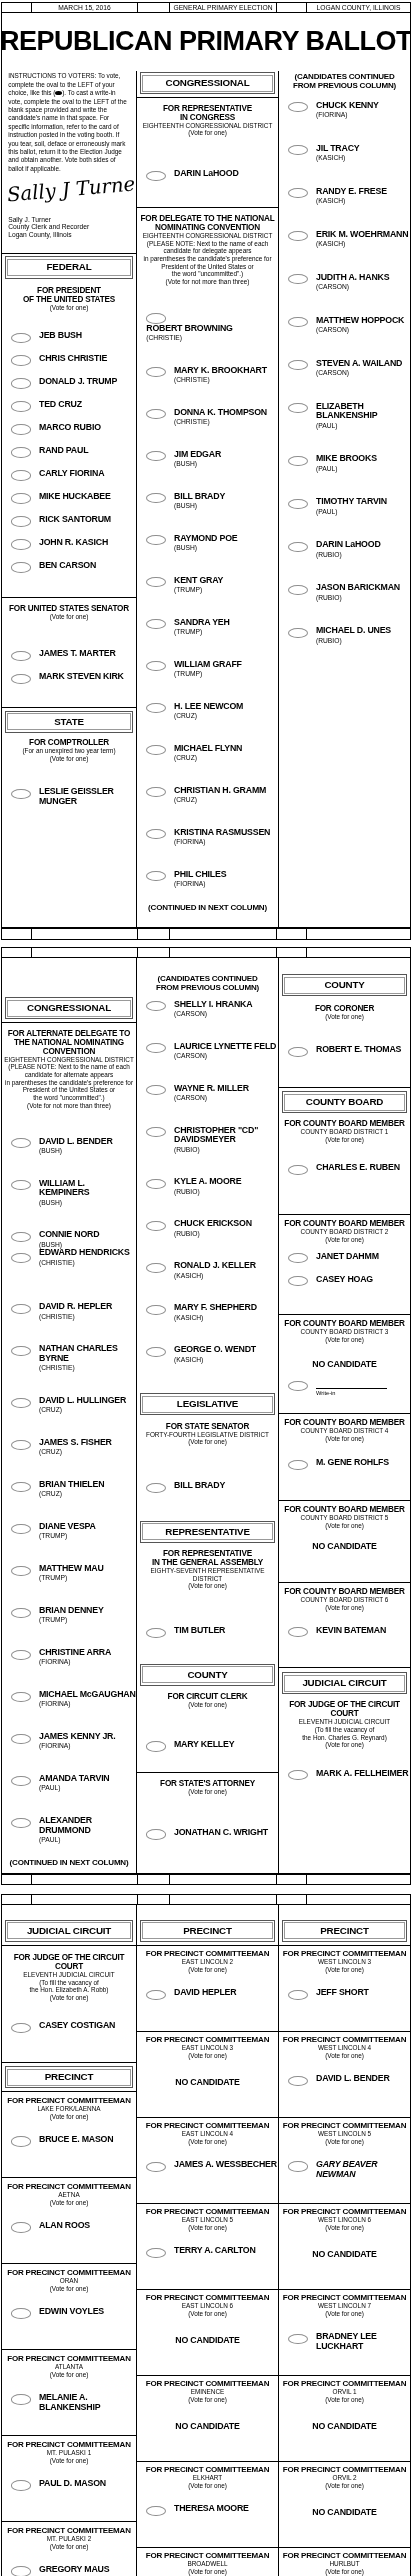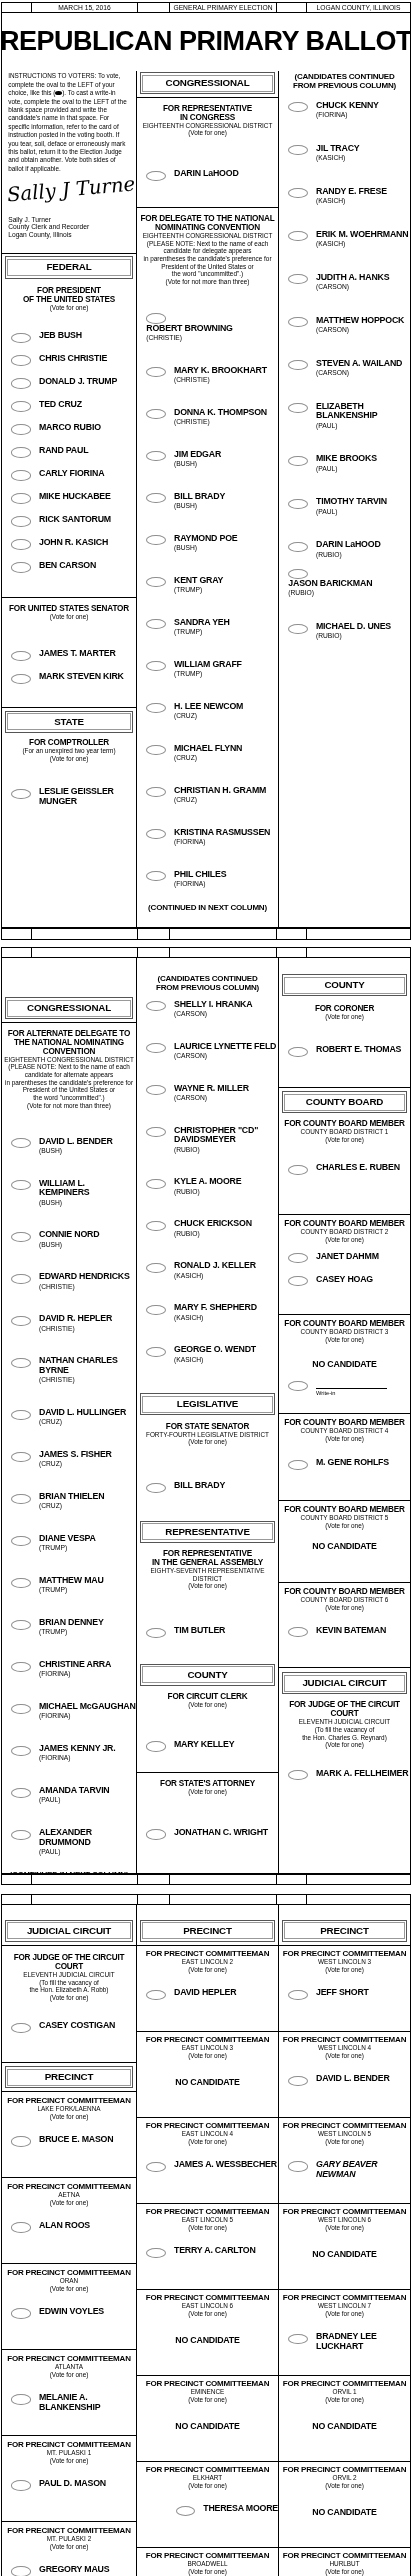--- a/index.html
+++ b/index.html
@@ -378,21 +378,21 @@
                   <div class="cpref">(PAUL)</div>
                 </div>
               </div>
               <div class="cand" style="margin-top: 25px;">
                 <span class="oval"></span>
                 <div class="cinfo">
                   <div class="cname">DARIN LaHOOD</div>
                   <div class="cpref">(RUBIO)</div>
                 </div>
               </div>
-              <div class="cand" style="margin-top: 9px; flex-direction: column;">
+              <div class="cand" style="margin-top: 25px;">
                 <span class="oval"></span>
                 <div class="cinfo">
                   <div class="cname">JASON BARICKMAN</div>
                   <div class="cpref">(RUBIO)</div>
                 </div>
               </div>
               <div class="cand" style="margin-top: 25px;">
                 <span class="oval"></span>
                 <div class="cinfo">
                   <div class="cname">MICHAEL D. UNES</div>
@@ -453,28 +453,28 @@
                   <div class="cpref">(BUSH)</div>
                 </div>
               </div>
               <div class="cand" style="margin-top: 24px;">
                 <span class="oval"></span>
                 <div class="cinfo">
                   <div class="cname">CONNIE NORD</div>
                   <div class="cpref">(BUSH)</div>
                 </div>
               </div>
-              <div class="cand" style="margin-top: 24px;">
+              <div class="cand" style=" align-items: center;">
                 <span class="oval"></span>
                 <div class="cinfo">
                   <div class="cname">EDWARD HENDRICKS</div>
                   <div class="cpref">(CHRISTIE)</div>
                 </div>
               </div>
-              <div class="cand" style="margin-top: 24px;">
+              <div class="cand" style="margin-top: 36px;">
                 <span class="oval"></span>
                 <div class="cinfo">
                   <div class="cname">DAVID R. HEPLER</div>
                   <div class="cpref">(CHRISTIE)</div>
                 </div>
               </div>
               <div class="cand" style="margin-top: 24px;">
                 <span class="oval"></span>
                 <div class="cinfo">
                   <div class="cname">NATHAN CHARLES
@@ -966,21 +966,21 @@
             <div class="sect" style="height: 86px; margin-top: 0px;">
               <div class="ctitle">FOR PRECINCT COMMITTEEMAN</div>
               <div class="csub">EMINENCE</div>
               <div class="csub">(Vote for one)</div>
               <div class="nocand" style="margin-top: 17.5px;">NO CANDIDATE</div>
             </div>
             <div class="sect" style="height: 86px; margin-top: 0px;">
               <div class="ctitle">FOR PRECINCT COMMITTEEMAN</div>
               <div class="csub">ELKHART</div>
               <div class="csub">(Vote for one)</div>
-              <div class="cand" style="margin-top: 14.4px; justify-content: flex-end;">
+              <div class="cand" style="margin-top: 14.4px;">
                 <span class="oval"></span>
                 <div class="cinfo">
                   <div class="cname">THERESA MOORE</div>
                 </div>
               </div>
             </div>
             <div class="sect" style="height: 86px; margin-top: 0px;">
               <div class="ctitle">FOR PRECINCT COMMITTEEMAN</div>
               <div class="csub">BROADWELL</div>
               <div class="csub">(Vote for one)</div>

